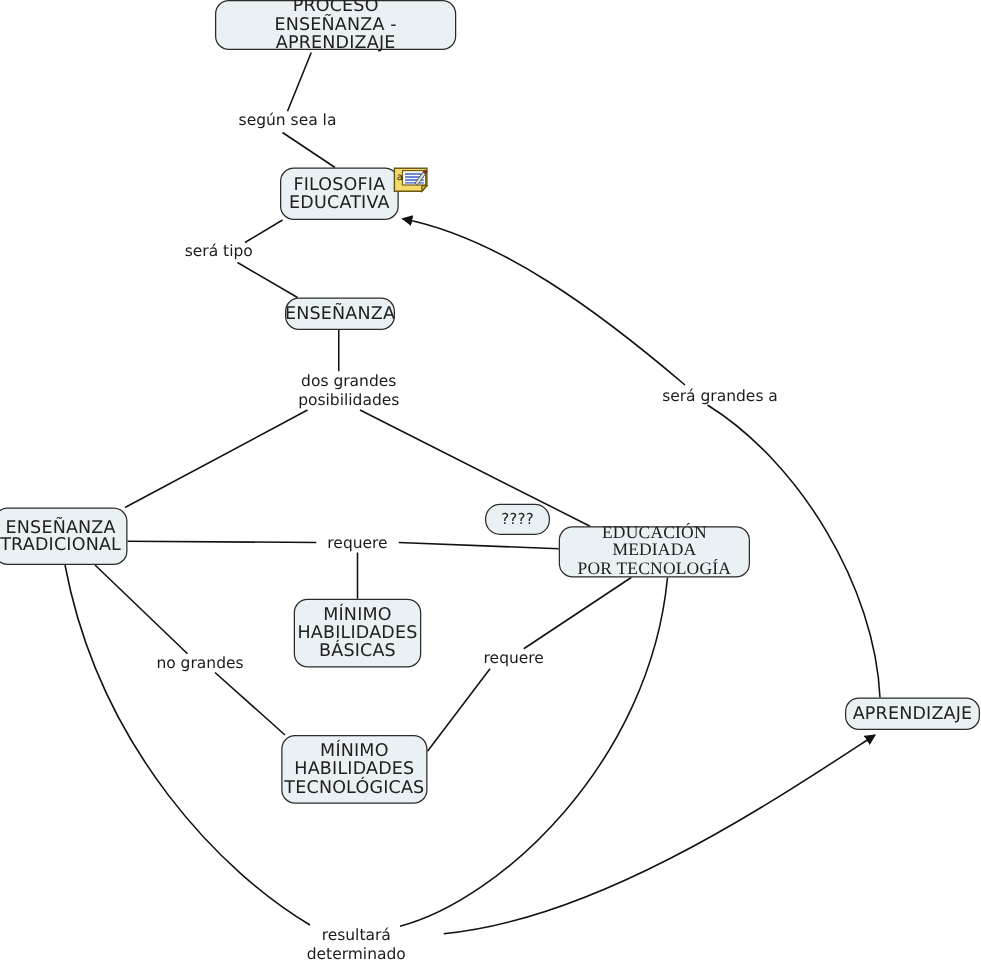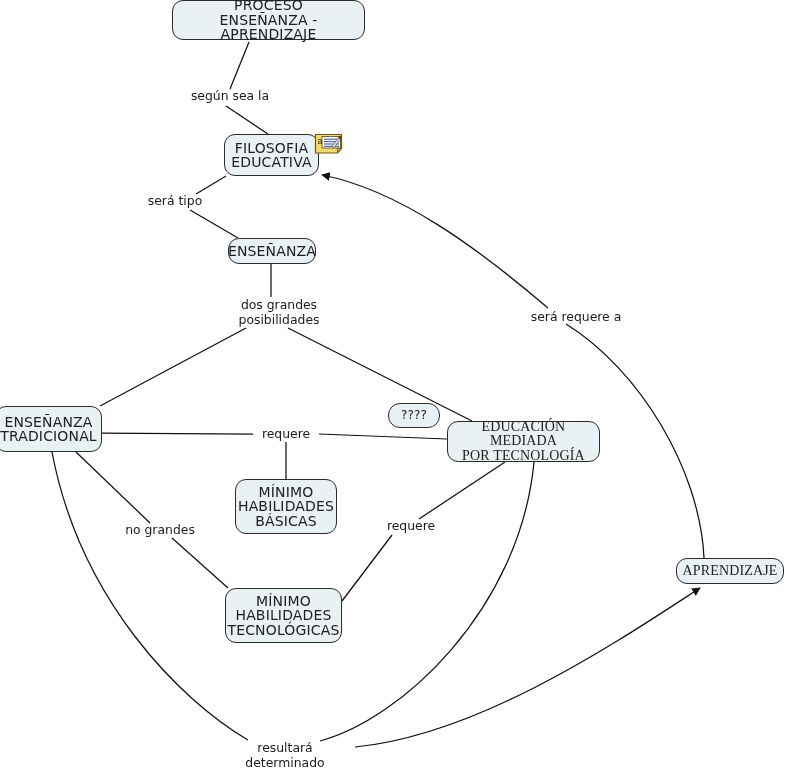--- a/index.html
+++ b/index.html
@@ -62,28 +62,28 @@
 TRADICIONAL</div>
       <div class="node qm" style="left: 388px; top: 403px; width: 52px; height: 25px;">????</div>
       <div class="node" style="left: 447px; top: 421px; width: 153px; height: 41px; font-family: Liberation Serif, serif;">EDUCACIÓN MEDIADA
 POR TECNOLOGÍA</div>
       <div class="node" style="left: 235px; top: 479px; width: 102px; height: 55px;">MÍNIMO
 HABILIDADES
 BÁSICAS</div>
       <div class="node" style="left: 225px; top: 588px; width: 117px; height: 55px;">MÍNIMO
 HABILIDADES
 TECNOLÓGICAS</div>
-      <div class="node" style="left: 676px; top: 558px; width: 108px; height: 26px; font-family: Liberation Serif, serif;">APRENDIZAJE</div>
+      <div class="node" style="left: 676px; top: 558px; width: 108px; height: 26px;">APRENDIZAJE</div>
     </div>
   <div id="labels-layer">
       <div class="linklabel" style="left: 179px; top: 89px; width: 102px;">según sea la</div>
       <div class="linklabel" style="left: 135px; top: 194px; width: 80px;">será tipo</div>
       <div class="linklabel" style="left: 228px; top: 298px; width: 102px;">dos grandes
 posibilidades</div>
-      <div class="linklabel" style="left: 523px; top: 310px; width: 106px;">será requere a</div>
+      <div class="linklabel" style="left: 523px; top: 310px; width: 106px;">será grandes a</div>
       <div class="linklabel" style="left: 253px; top: 427px; width: 66px;">requere</div>
       <div class="linklabel" style="left: 116px; top: 523px; width: 88px;">no grandes</div>
       <div class="linklabel" style="left: 381px; top: 519px; width: 60px;">requere</div>
       <div class="linklabel" style="left: 235px; top: 741px; width: 100px;">resultará
 determinado</div>
     </div>
 
   <div class="noteicon" id="note-icon-host" style="left: 314px; top: 132px;">
     <svg viewBox="0 0 30 24" width="30" height="24">
       <path d="M1.5,2.5 h26 v14 l-4,4.5 h-22 z" fill="#f5d96a" stroke="#6b5a12" stroke-width="1.2"></path>

